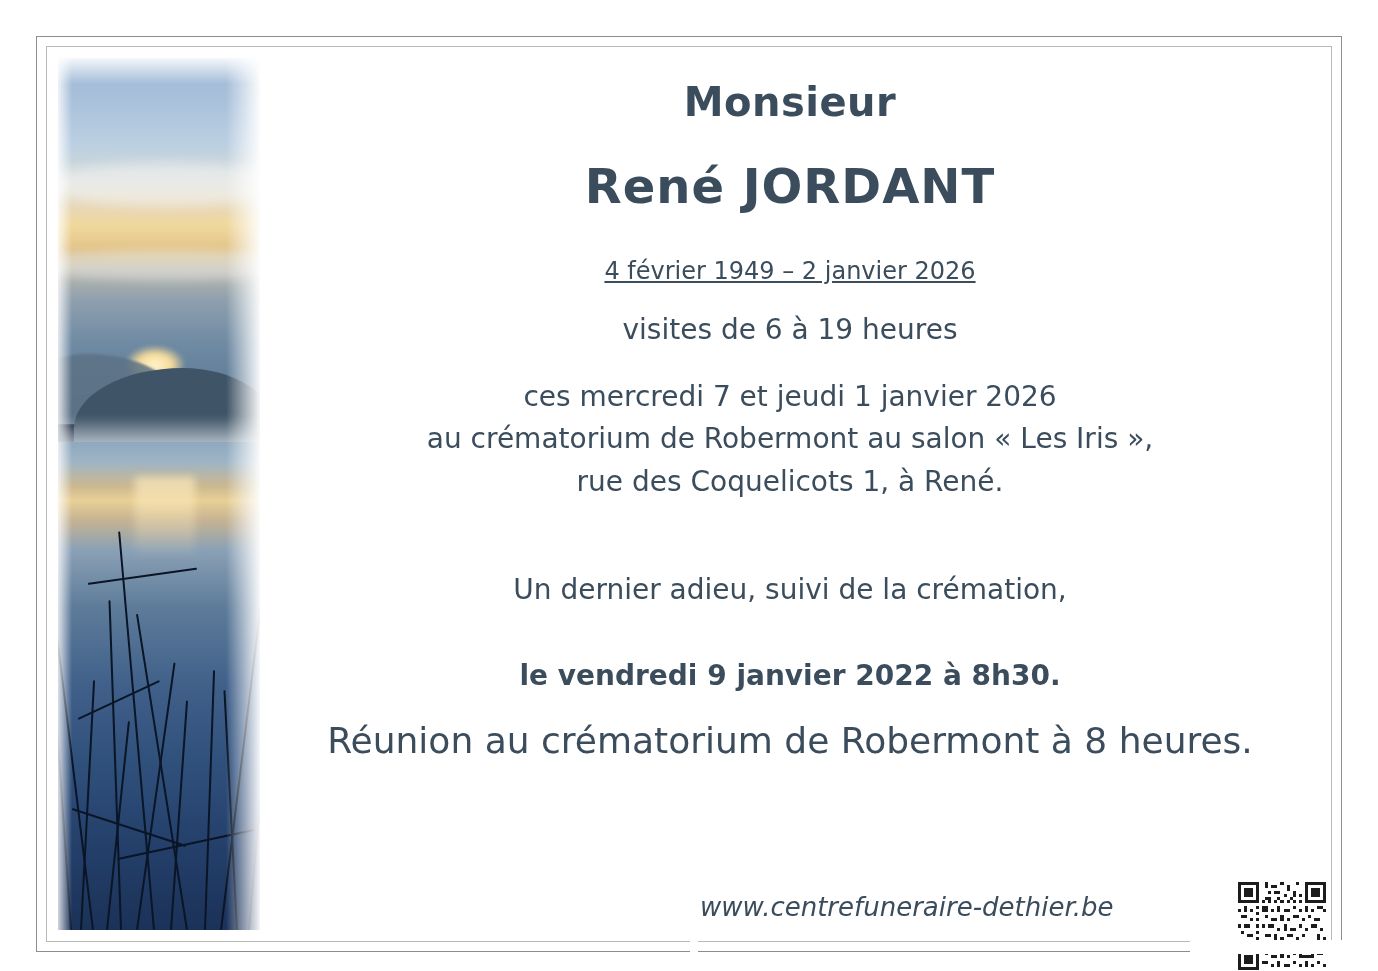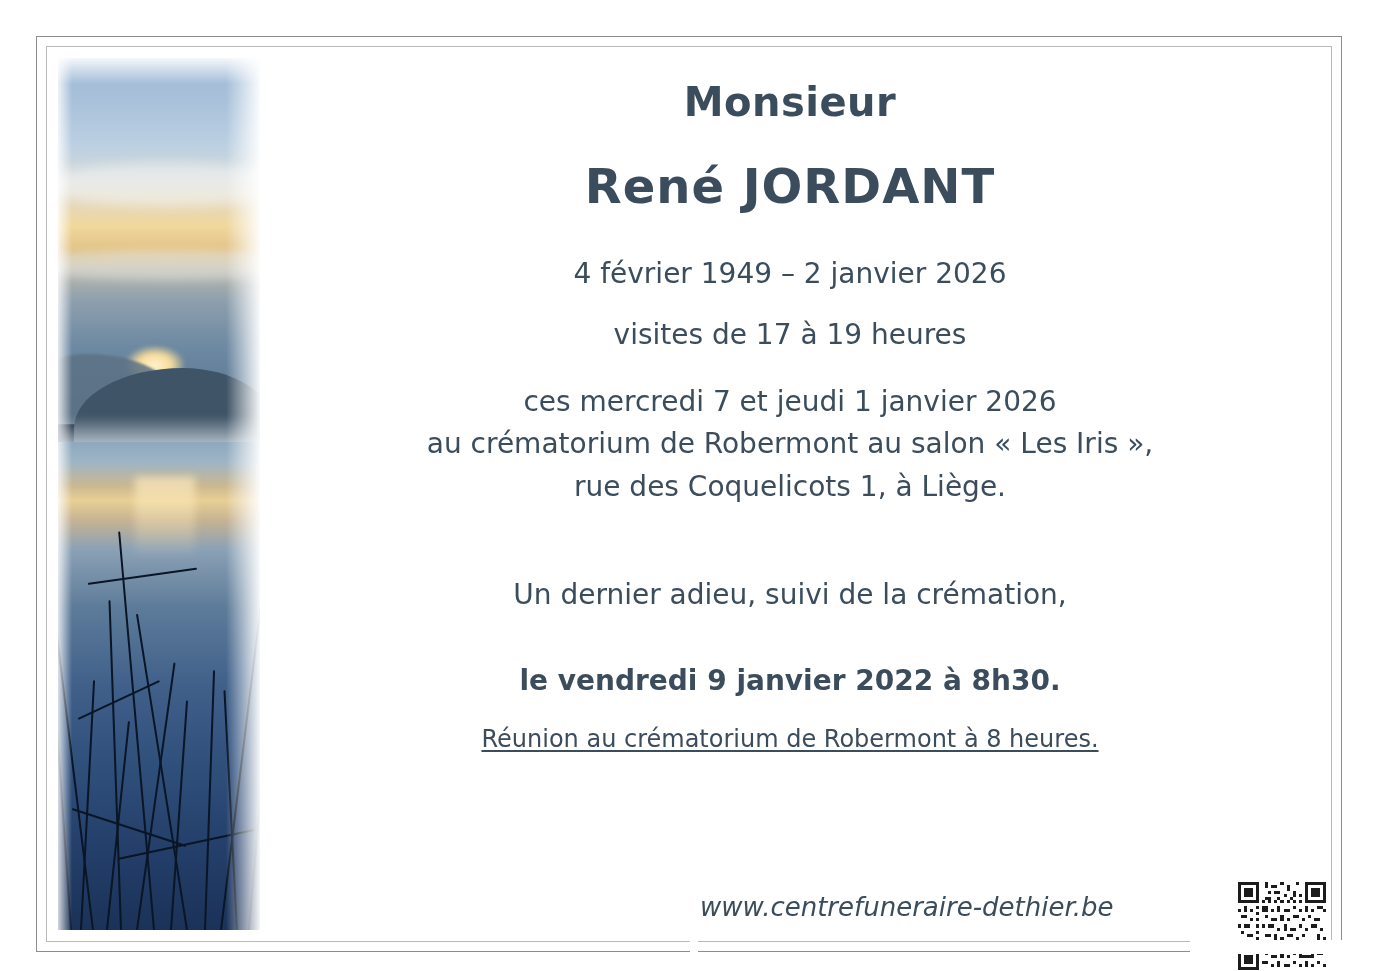--- a/index.html
+++ b/index.html
@@ -186,22 +186,23 @@
     line-height: 1.1;
   }
   .name {
     font-size: 48px;
     font-weight: bold;
     letter-spacing: 1px;
     margin: 12px 0 44px 0;
     line-height: 1.1;
   }
   .dates {
-    font-size: 28px;
+    font-size: 24px;
     margin: 0 0 28px 0;
+    text-decoration: underline;
   }
   .visits {
     font-size: 28px;
     margin: 0 0 30px 0;
   }
   .where {
     font-size: 28px;
     line-height: 1.52;
     margin: 0;
   }
@@ -210,23 +211,22 @@
   }
   .farewell {
     font-size: 28px;
     line-height: 1.53;
     margin: 0;
   }
   .farewell .bold {
     font-weight: bold;
   }
   .reunion {
-    font-size: 24px;
+    font-size: 36px;
     margin: 22px 0 1px 0;
-    text-decoration: underline;
     text-underline-offset: 3px;
   }
   .website {
     position: absolute;
     left: 700px;
     top: 892px;
     width: 470px;
     font-style: italic;
     font-size: 26px;
     color: #3b4d5c;
@@ -287,25 +287,25 @@
 
     <div class="fade-right"></div>
     <div class="fade-top"></div>
     <div class="fade-left"></div>
   </div>
 
   <div class="content">
     <p class="honorific">Monsieur</p>
     <p class="name">René JORDANT</p>
     <p class="dates">4 février 1949 – 2 janvier 2026</p>
-    <p class="visits">visites de 17 à 19 heures</p>
+    <p class="visits">visites de 6 à 19 heures</p>
     <p class="where">
       <span>ces mercredi 7 et jeudi 1 janvier 2026</span><br>
       <span>au crématorium de Robermont au salon « Les Iris »,</span><br>
-      <span>rue des Coquelicots 1, à Liège.</span>
+      <span>rue des Coquelicots 1, à René.</span>
     </p>
     <div class="gap"></div>
     <p class="farewell">
       <span>Un dernier adieu, suivi de la crémation,</span><br>
       <br>
       <span class="bold">le vendredi 9 janvier 2022 à 8h30.</span>
     </p>
     <p class="reunion">Réunion au crématorium de Robermont à 8 heures.</p>
   </div>
 

